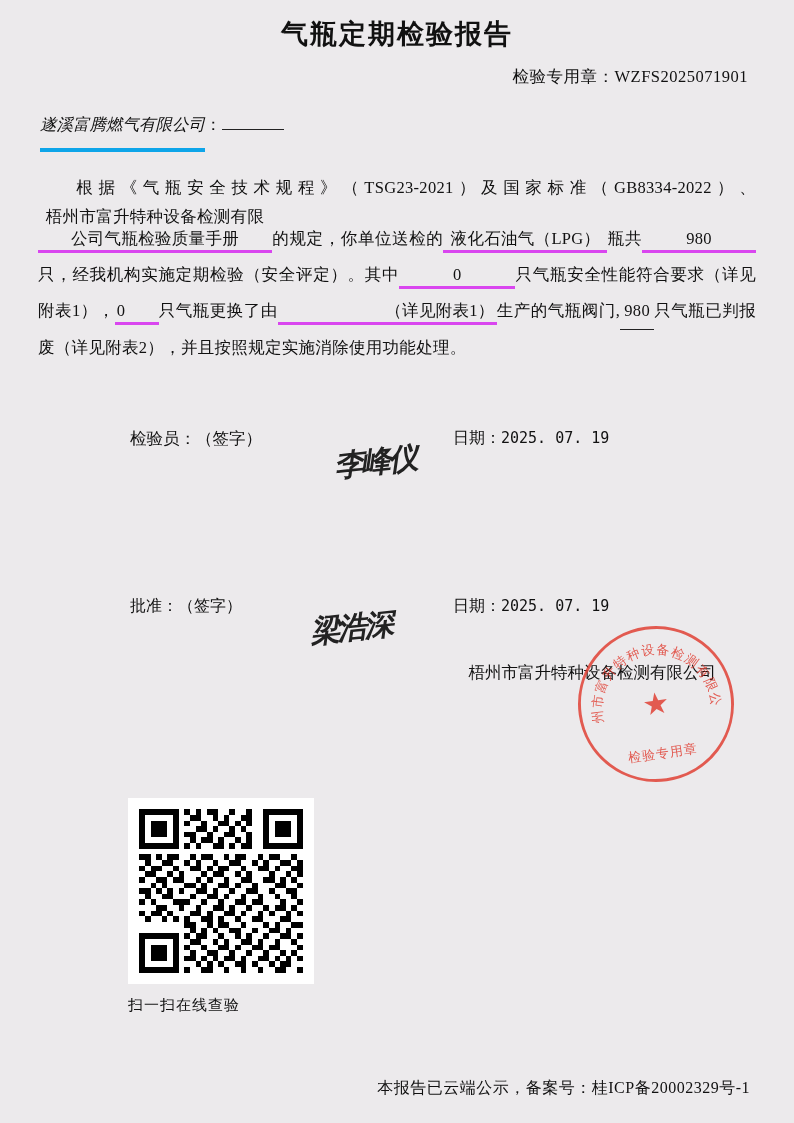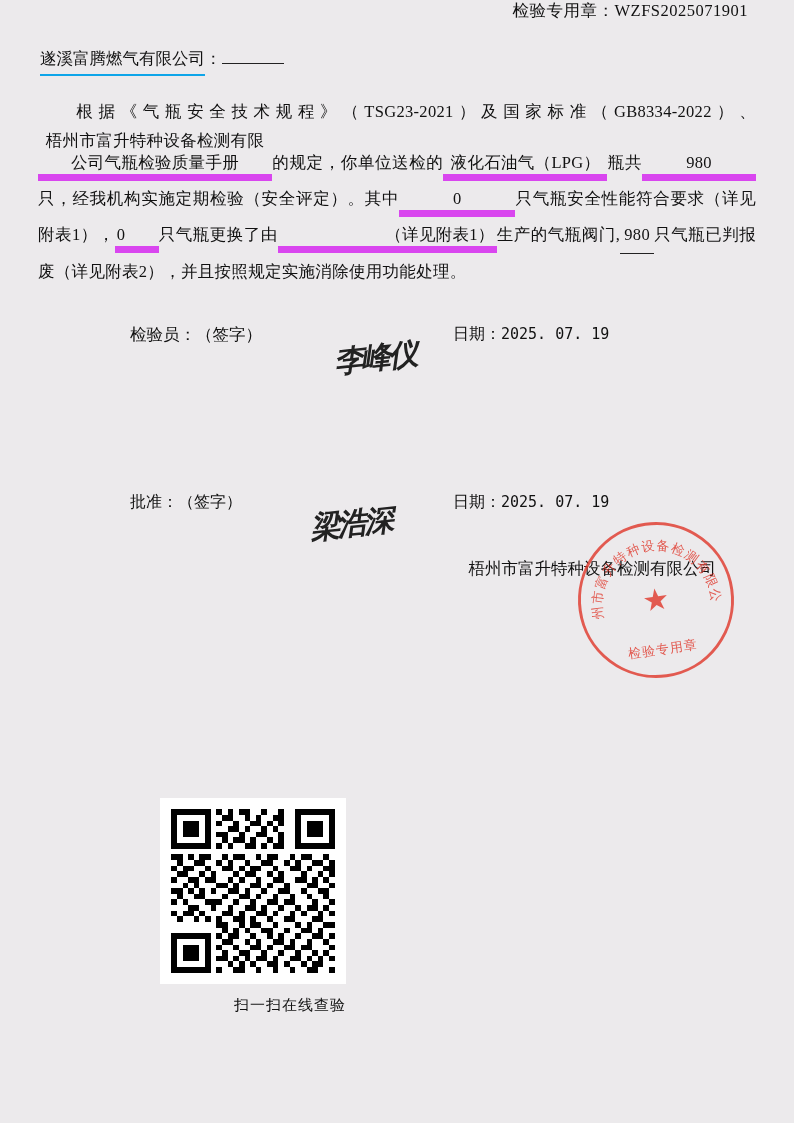--- a/index.html
+++ b/index.html
@@ -37,56 +37,57 @@
     letter-spacing: 0.5px;
     padding-right: 8px;
     margin-bottom: 26px;
   }
   .recipient {
     font-size: 16.5px;
     margin-bottom: 18px;
     padding-left: 2px;
   }
   .recipient .u {
-    border-bottom: 2px solid #0ea5e9;
+    border-bottom: 4px solid #0ea5e9;
     display: inline-block;
-    padding-bottom: 4px;
+    padding-bottom: 12px;
+    font-style: italic;
   }
   .recipient .tail {
     display: inline-block;
     border-bottom: 1px solid #222;
     width: 62px;
   }
   .body-text {
     font-size: 16.5px;
     line-height: 36px;
     text-align: justify;
     letter-spacing: 0.3px;
   }
   .body-text .indent {
     display: inline-block;
     width: 33px;
   }
   .fill {
     display: inline-block;
-    border-bottom: 7px solid #d946ef;
+    border-bottom: 3px solid #d946ef;
     text-align: center;
     line-height: 22px;
     padding: 0 2px;
   }
   .fill-manual { width: 230px; }
   .fill-gas { width: 160px; }
   .fill-count { width: 110px; }
   .fill-zero { width: 112px; }
   .fill-zero2 { width: 40px; text-align: left; }
   .fill-valve { width: 215px; text-align: right; }
   .fill-980b { display: inline-block; border-bottom: 1px solid #222; width: 34px; text-align: center; }
 
   .sig-block {
-    margin-top: 34px;
+    margin-top: 62px;
     font-size: 16.5px;
     position: relative;
     height: 120px;
   }
   .sig-row {
     position: relative;
     height: 60px;
   }
   .sig-label {
     position: absolute;
@@ -162,21 +163,21 @@
   }
   .stamp .arc {
     position: absolute;
     left: 0; top: 0; width: 100%; height: 100%;
   }
   .qr-wrap {
     position: absolute;
     left: 128px;
     top: 798px;
     width: 218px;
-    text-align: right;
+    text-align: left;
   }
   .qr {
     width: 186px;
     height: 186px;
     background: #fff;
     padding: 0;
     box-sizing: border-box;
   }
   .qr-caption {
     font-size: 15px;
@@ -191,20 +192,21 @@
     text-align: right;
     font-size: 16px;
     letter-spacing: 0.5px;
   }
 </style>
 </head>
 <body>
 
 <div class="page">
 
+  <div class="title">气瓶定期检验报告</div>
 
   <div class="report-no">
     <span>检验专用章：</span><span>WZFS2025071901</span>
   </div>
 
   <div class="recipient">
     <span class="u">遂溪富腾燃气有限公司</span><span>：</span><span class="tail"></span>
   </div>
 
   <div class="body-text">
@@ -476,14 +478,15 @@
           <rect x="17" y="30" width="1" height="1"></rect>
           <rect x="20" y="30" width="1" height="1"></rect>
           <rect x="23" y="30" width="1" height="1"></rect>
           <rect x="26" y="30" width="2" height="1"></rect>
           <rect x="30" y="30" width="1" height="1"></rect>
       </g>
     </svg>
     <div class="qr-caption">扫一扫在线查验</div>
   </div>
 
+  <div class="footer">本报告已云端公示，备案号：桂ICP备20002329号-1</div>
 
 </div>
 
 </body></html>

